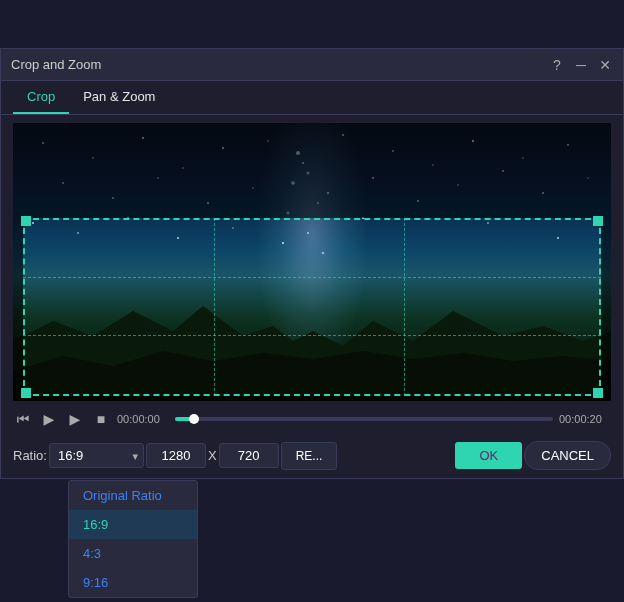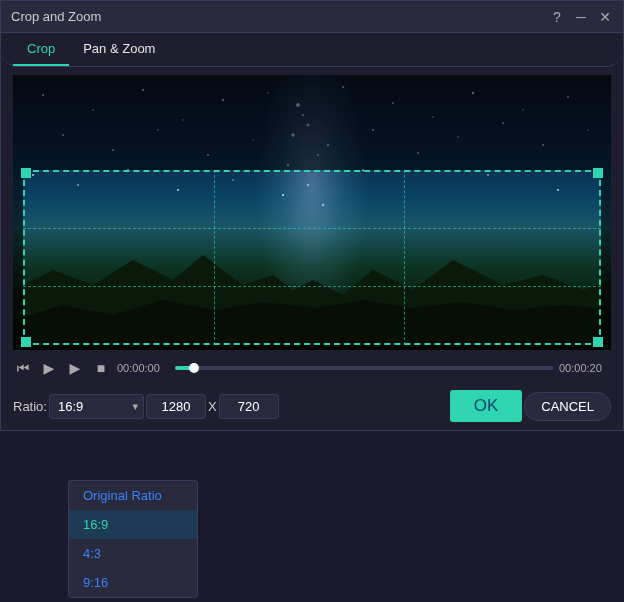--- a/index.html
+++ b/index.html
@@ -13,20 +13,21 @@
       overflow: hidden;
     }
 
     .window {
       width: 624px;
       height: 431px;
       background: #1e1e2e;
       border: 1px solid #3a3a5a;
       display: flex;
       flex-direction: column;
+      margin-top: 48px;
     }
 
     .title-bar {
       background: #2a2a3e;
       height: 32px;
       display: flex;
       align-items: center;
       padding: 0 10px;
       justify-content: space-between;
       border-bottom: 1px solid #3a3a5a;
@@ -56,21 +57,20 @@
       background: none;
       border: none;
     }
 
     .tab-bar {
       background: #1e1e2e;
       display: flex;
       padding: 0 12px;
       border-bottom: 1px solid #3a3a5a;
       flex-shrink: 0;
-      border-radius: 17px;
     }
 
     .tab {
       padding: 8px 14px;
       font-size: 13px;
       color: #e5e5e5;
       cursor: pointer;
       border-bottom: 2px solid transparent;
     }
 
@@ -339,23 +339,23 @@
       color: #fff;
       padding: 6px 14px;
       font-size: 12px;
       border-radius: 3px;
       cursor: pointer;
     }
 
     .btn-ok {
       background: #2fd4b0;
       border: none;
-      color: #0c4a6e;
+      color: #701a75;
       padding: 6px 24px;
-      font-size: 17px;
+      font-size: 13px;
       border-radius: 3px;
       cursor: pointer;
       margin-left: auto;
     }
 
     .btn-cancel {
       background: #2a2a3e;
       border: 1px solid #3a3a5a;
       color: #fff;
       padding: 6px 16px;
@@ -507,20 +507,21 @@
         <option>4:3</option>
         <option>1:1</option>
         <option>9:16</option>
         <option>Custom</option>
       </select>
       <span class="ratio-select-arrow">▾</span>
     </div>
     <input class="size-input" type="text" value="1280" style="">
     <span class="size-x">X</span>
     <input class="size-input" type="text" value="720" style="">
+    <button class="btn-reset">RE...</button>
     <button class="btn-ok">OK</button>
     <button class="btn-cancel">CANCEL</button>
   </div>
 
   <div class="dropdown-menu">
     <div class="dropdown-item">Original Ratio</div>
     <div class="dropdown-item selected">16:9</div>
     <div class="dropdown-item">4:3</div>
     <div class="dropdown-item">9:16</div>
 

